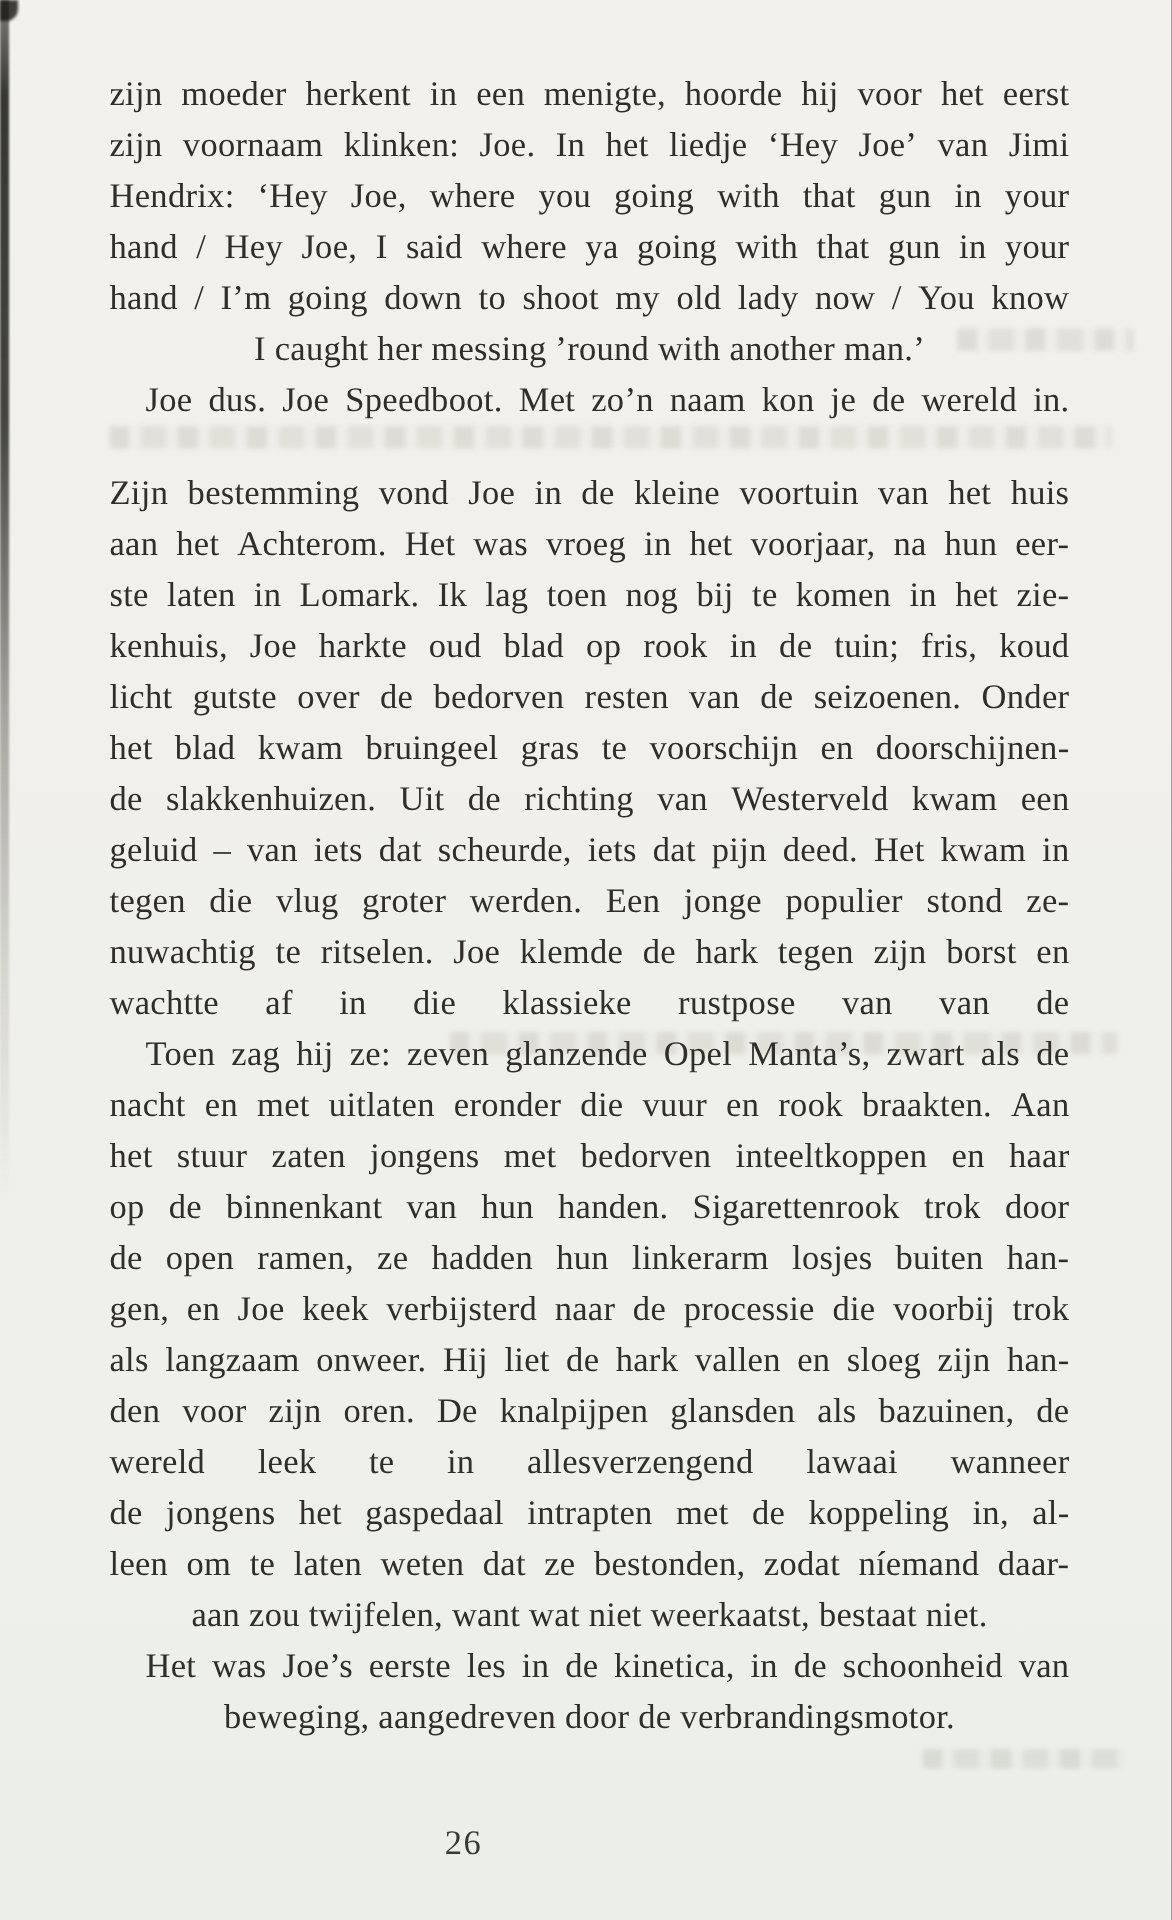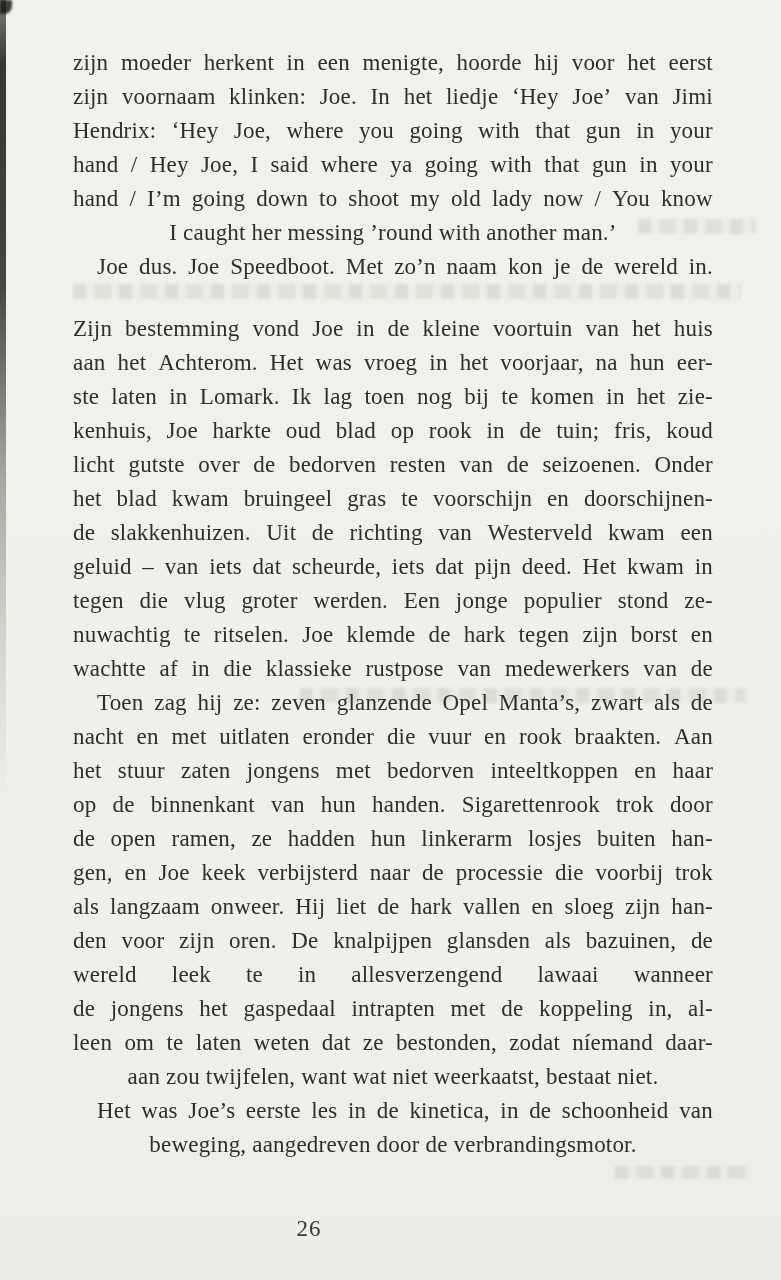--- a/index.html
+++ b/index.html
@@ -106,21 +106,21 @@
       <div class="line gap"><span>Zijn</span><span>bestemming</span><span>vond</span><span>Joe</span><span>in</span><span>de</span><span>kleine</span><span>voortuin</span><span>van</span><span>het</span><span>huis</span></div>
       <div class="line"><span>aan</span><span>het</span><span>Achterom.</span><span>Het</span><span>was</span><span>vroeg</span><span>in</span><span>het</span><span>voorjaar,</span><span>na</span><span>hun</span><span>eer-</span></div>
       <div class="line"><span>ste</span><span>laten</span><span>in</span><span>Lomark.</span><span>Ik</span><span>lag</span><span>toen</span><span>nog</span><span>bij</span><span>te</span><span>komen</span><span>in</span><span>het</span><span>zie-</span></div>
       <div class="line"><span>kenhuis,</span><span>Joe</span><span>harkte</span><span>oud</span><span>blad</span><span>op</span><span>rook</span><span>in</span><span>de</span><span>tuin;</span><span>fris,</span><span>koud</span></div>
       <div class="line"><span>licht</span><span>gutste</span><span>over</span><span>de</span><span>bedorven</span><span>resten</span><span>van</span><span>de</span><span>seizoenen.</span><span>Onder</span></div>
       <div class="line"><span>het</span><span>blad</span><span>kwam</span><span>bruingeel</span><span>gras</span><span>te</span><span>voorschijn</span><span>en</span><span>doorschijnen-</span></div>
       <div class="line"><span>de</span><span>slakkenhuizen.</span><span>Uit</span><span>de</span><span>richting</span><span>van</span><span>Westerveld</span><span>kwam</span><span>een</span></div>
       <div class="line"><span>geluid</span><span>–</span><span>van</span><span>iets</span><span>dat</span><span>scheurde,</span><span>iets</span><span>dat</span><span>pijn</span><span>deed.</span><span>Het</span><span>kwam</span><span>in</span></div>
       <div class="line"><span>tegen</span><span>die</span><span>vlug</span><span>groter</span><span>werden.</span><span>Een</span><span>jonge</span><span>populier</span><span>stond</span><span>ze-</span></div>
       <div class="line"><span>nuwachtig</span><span>te</span><span>ritselen.</span><span>Joe</span><span>klemde</span><span>de</span><span>hark</span><span>tegen</span><span>zijn</span><span>borst</span><span>en</span></div>
-      <div class="line"><span>wachtte</span><span>af</span><span>in</span><span>die</span><span>klassieke</span><span>rustpose</span><span>van</span><span>medewerkers</span><span>van</span><span>de</span></div>
+      <div class="line"><span>wachtte</span><span>af</span><span>in</span><span>die</span><span>klassieke</span><span>rustpose</span><span>van</span><span>van</span><span>de</span></div>
       <div class="line indent"><span>Toen</span><span>zag</span><span>hij</span><span>ze:</span><span>zeven</span><span>glanzende</span><span>Opel</span><span>Manta’s,</span><span>zwart</span><span>als</span><span>de</span></div>
       <div class="line"><span>nacht</span><span>en</span><span>met</span><span>uitlaten</span><span>eronder</span><span>die</span><span>vuur</span><span>en</span><span>rook</span><span>braakten.</span><span>Aan</span></div>
       <div class="line"><span>het</span><span>stuur</span><span>zaten</span><span>jongens</span><span>met</span><span>bedorven</span><span>inteeltkoppen</span><span>en</span><span>haar</span></div>
       <div class="line"><span>op</span><span>de</span><span>binnenkant</span><span>van</span><span>hun</span><span>handen.</span><span>Sigarettenrook</span><span>trok</span><span>door</span></div>
       <div class="line"><span>de</span><span>open</span><span>ramen,</span><span>ze</span><span>hadden</span><span>hun</span><span>linkerarm</span><span>losjes</span><span>buiten</span><span>han-</span></div>
       <div class="line"><span>gen,</span><span>en</span><span>Joe</span><span>keek</span><span>verbijsterd</span><span>naar</span><span>de</span><span>processie</span><span>die</span><span>voorbij</span><span>trok</span></div>
       <div class="line"><span>als</span><span>langzaam</span><span>onweer.</span><span>Hij</span><span>liet</span><span>de</span><span>hark</span><span>vallen</span><span>en</span><span>sloeg</span><span>zijn</span><span>han-</span></div>
       <div class="line"><span>den</span><span>voor</span><span>zijn</span><span>oren.</span><span>De</span><span>knalpijpen</span><span>glansden</span><span>als</span><span>bazuinen,</span><span>de</span></div>
       <div class="line"><span>wereld</span><span>leek</span><span>te</span><span>in</span><span>allesverzengend</span><span>lawaai</span><span>wanneer</span></div>
       <div class="line"><span>de</span><span>jongens</span><span>het</span><span>gaspedaal</span><span>intrapten</span><span>met</span><span>de</span><span>koppeling</span><span>in,</span><span>al-</span></div>

